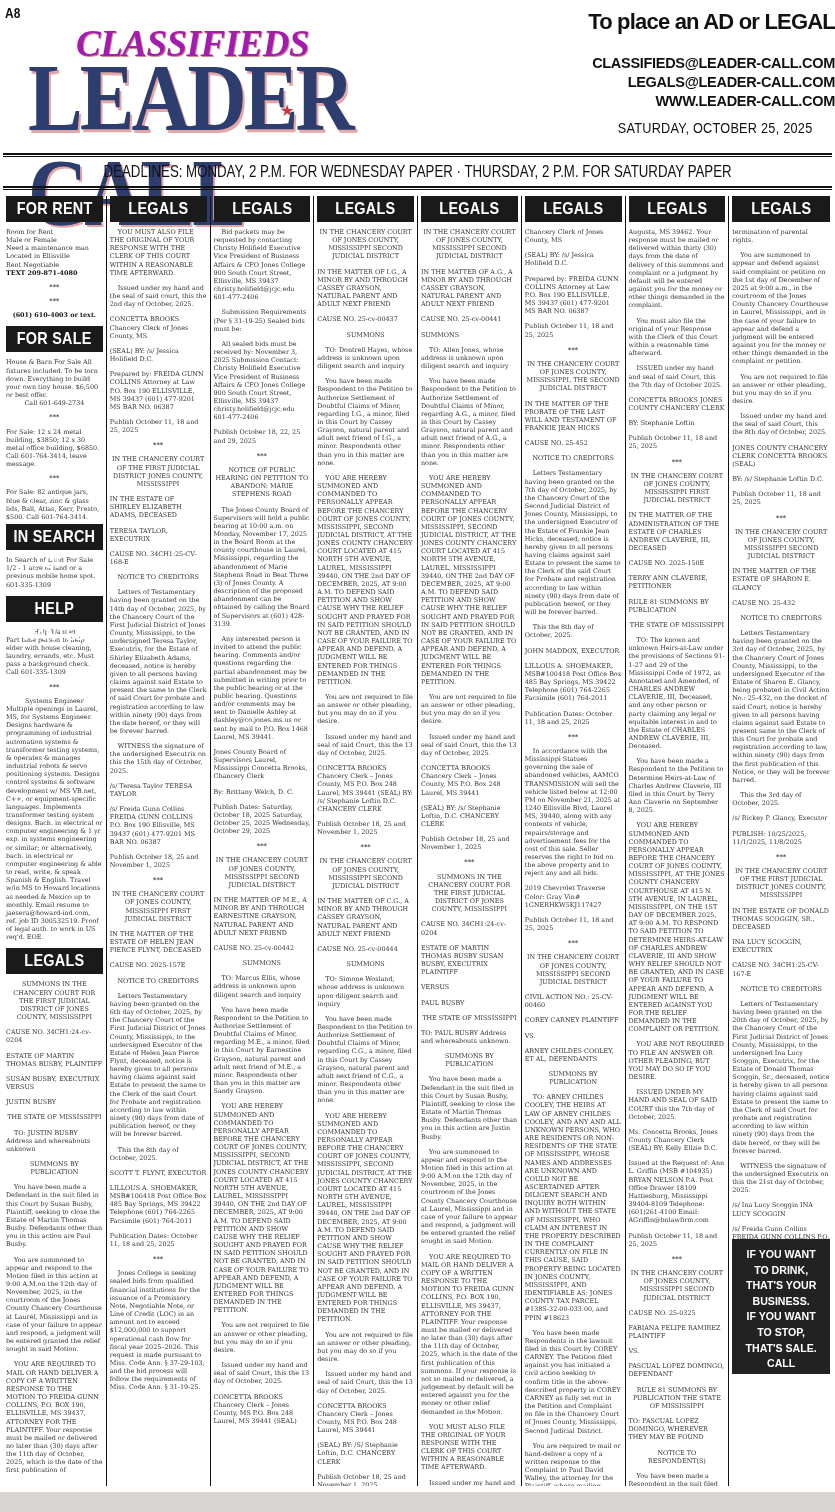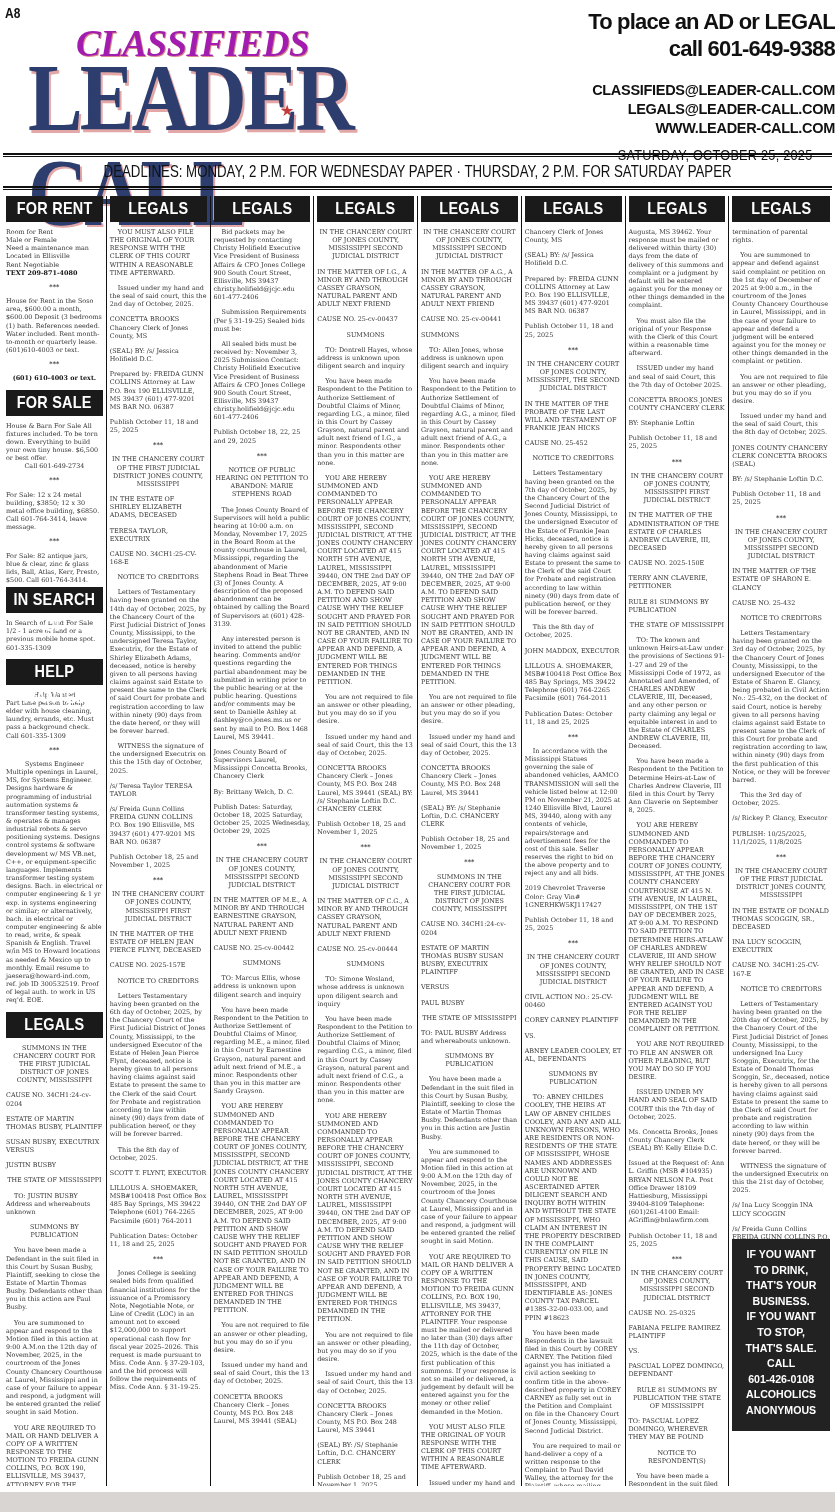--- a/index.html
+++ b/index.html
@@ -29,38 +29,37 @@
   .banner { background: #1a1a1a; color: #fff; font-family: "Liberation Sans", sans-serif; font-weight: bold; text-align: center; font-size: 17px; line-height: 26px; height: 26px; margin-bottom: 6px; letter-spacing: 0.3px; }
   .banner span { display: inline-block; transform: scaleX(0.85); }
   .text { font-size: 6.4px; line-height: 8.15px; color: #333; word-wrap: break-word; hyphens: auto; }
   .text p { margin-bottom: 7px; }
   .text p.c { text-align: center; }
   .text p.ind { text-indent: 8px; }
   .text p.nb { margin-bottom: 0; }
   .text p.sep { text-align: center; font-weight: bold; margin: 6px 0; }
   .text b { color: #111; }
 
-  .aa-box { position: absolute; left: 3px; right: 3px; top: 1043px; height: 192px; background: #222; color: #fff; font-family: "Liberation Sans", sans-serif; font-weight: bold; font-size: 10.6px; line-height: 15.6px; text-align: center; padding-top: 8px; }
+  .aa-box { position: absolute; left: 3px; right: 3px; top: 1043px; height: 135px; background: #222; color: #fff; font-family: "Liberation Sans", sans-serif; font-weight: bold; font-size: 10.6px; line-height: 15.6px; text-align: center; padding-top: 8px; }
 
   .footer-bar { position: absolute; left: 0; right: 0; bottom: 0; height: 20px; background: #d8d5d3; }
 </style>
 </head>
 <body>
 
 <div class="page-num">A8</div>
 
 <div class="masthead">
   <div class="mh-classifieds">CLASSIFIEDS</div>
   <div class="mh-leader"><span>LEADER</span><span style="display:inline-block;width:22px"></span><span>CALL</span></div>
   <div class="mh-star">★</div>
 </div>
 
 <div class="contact">
   <div class="l1">To place an AD or LEGAL</div>
-  <div class="l2">call 601-649-9388</div>
   <div class="em first">CLASSIFIEDS@LEADER-CALL.COM</div>
   <div class="em">LEGALS@LEADER-CALL.COM</div>
   <div class="em">WWW.LEADER-CALL.COM</div>
   <div class="date">SATURDAY, OCTOBER 25, 2025</div>
 </div>
 
 <div class="rule-double" style="top:153px"></div>
 <div class="deadlines"><span>DEADLINES: MONDAY, 2 P.M. FOR WEDNESDAY PAPER · THURSDAY, 2 P.M. FOR SATURDAY PAPER</span></div>
 <div class="rule-double" style="top:186px"></div>
 
@@ -69,21 +68,20 @@
   <div class="col div-right">
     <div class="banner"><span>FOR RENT</span></div>
     <div class="text">
       <p class="nb">Room for Rent</p>
       <p class="nb">Male or Female</p>
       <p class="nb">Need a maintenance man</p>
       <p class="nb">Located in Ellisville</p>
       <p class="nb">Rent Negotiable</p>
       <p class="nb"><b>TEXT 209-871-4080</b></p>
       <p class="sep">***</p>
-      <p class="nb">House for Rent in the Soso area, $600.00 a month, $600.00 Deposit (3 bedrooms (1) bath. References needed. Water included. Rent month-to-month or quarterly lease. (601)610-4003 or text.</p>
       <p class="sep">***</p>
       <p class="c"><b>(601) 610-4003 or text.</b></p>
     </div>
     <div class="banner"><span>FOR SALE</span></div>
     <div class="text">
       <p class="nb">House &amp; Barn For Sale All fixtures included. To be torn down. Everything to build your own tiny house. $6,500 or best offer.</p>
       <p class="c nb">Call 601-649-2734</p>
       <p class="sep">***</p>
       <p class="nb">For Sale: 12 x 24 metal building, $3850; 12 x 30 metal office building, $6850. Call 601-764-3414, leave message.</p>
       <p class="sep">***</p>
@@ -263,21 +261,21 @@
       <p>Publication Dates: October 11, 18 and 25, 2025</p>
       <p class="sep">***</p>
       <p class="ind">In accordance with the Mississippi Statues governing the sale of abandoned vehicles, AAMCO TRANSMISSION will sell the vehicle listed below at 12:00 PM on November 21, 2025 at 1240 Ellisville Blvd, Laurel MS, 39440, along with any contents of vehicle, repairs/storage and advertisement fees for the cost of this sale. Seller reserves the right to bid on the above property and to reject any and all bids.</p>
       <p>2019 Chevrolet Traverse Color: Gray Vin# 1GNERHKW5KJ117427</p>
       <p>Publish October 11, 18 and 25, 2025</p>
       <p class="sep">***</p>
       <p class="c">IN THE CHANCERY COURT OF JONES COUNTY, MISSISSIPPI SECOND JUDICIAL DISTRICT</p>
       <p>CIVIL ACTION NO.: 25-CV-00460</p>
       <p>COREY CARNEY PLAINTIFF</p>
       <p>VS.</p>
-      <p>ABNEY LEADER COOLEY, ET AL, DEFENDANTS</p>
+      <p>ABNEY CHILDES COOLEY, ET AL, DEFENDANTS</p>
       <p class="c">SUMMONS BY PUBLICATION</p>
       <p class="ind">TO: ABNEY CHILDES COOLEY, THE HEIRS AT LAW OF ABNEY CHILDES COOLEY, AND ANY AND ALL UNKNOWN PERSONS, WHO ARE RESIDENTS OR NON-RESIDENTS OF THE STATE OF MISSISSIPPI, WHOSE NAMES AND ADDRESSES ARE UNKNOWN AND COULD NOT BE ASCERTAINED AFTER DILIGENT SEARCH AND INQUIRY BOTH WITHIN AND WITHOUT THE STATE OF MISSISSIPPI, WHO CLAIM AN INTEREST IN THE PROPERTY DESCRIBED IN THE COMPLAINT CURRENTLY ON FILE IN THIS CAUSE, SAID PROPERTY BEING LOCATED IN JONES COUNTY, MISSISSIPPI, AND IDENTIFIABLE AS: JONES COUNTY TAX PARCEL #138S-32-00-033.00, and PPIN #18623</p>
       <p class="ind">You have been made Respondents in the lawsuit filed in this Court by COREY CARNEY. The Petition filed against you has initiated a civil action seeking to confirm title in the above-described property in COREY CARNEY as fully set out in the Petition and Complaint on file in the Chancery Court of Jones County, Mississippi, Second Judicial District.</p>
       <p class="ind">You are required to mail or hand-deliver a copy of a written response to the Complaint to Paul David Walley, the attorney for the Plaintiff, whose mailing address is P.O. Box 183, New</p>
     </div>
   </div>
 
   <div class="col div-right">
     <div class="banner"><span>LEGALS</span></div>
     <div class="text">

